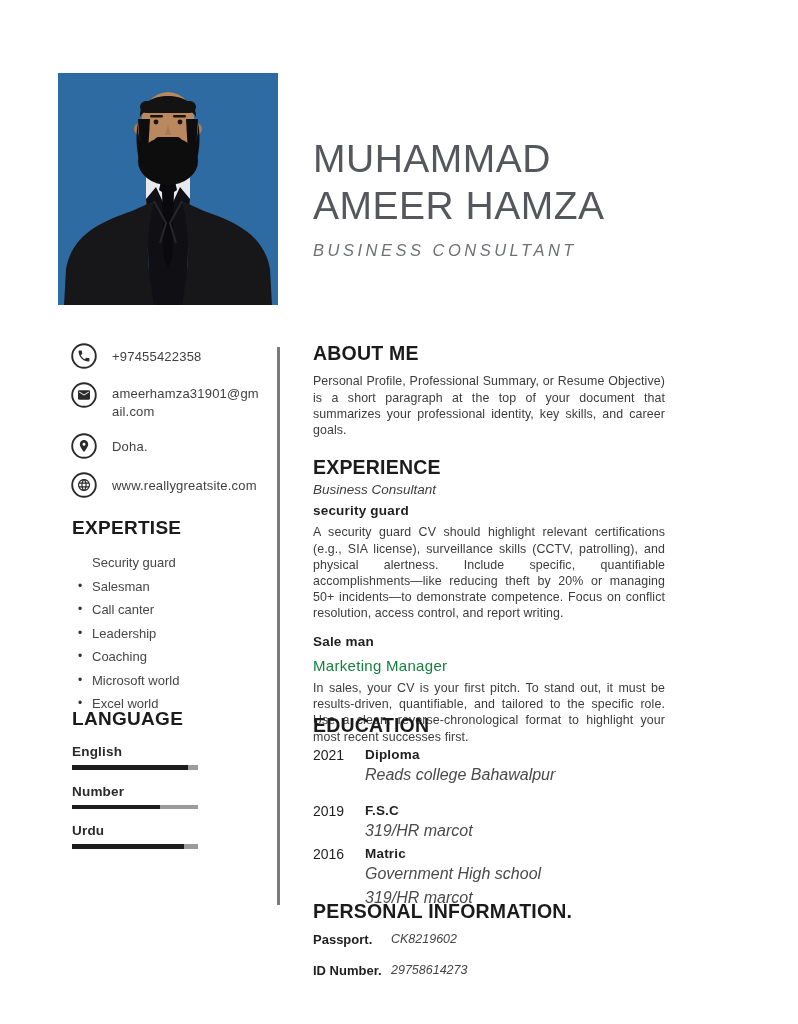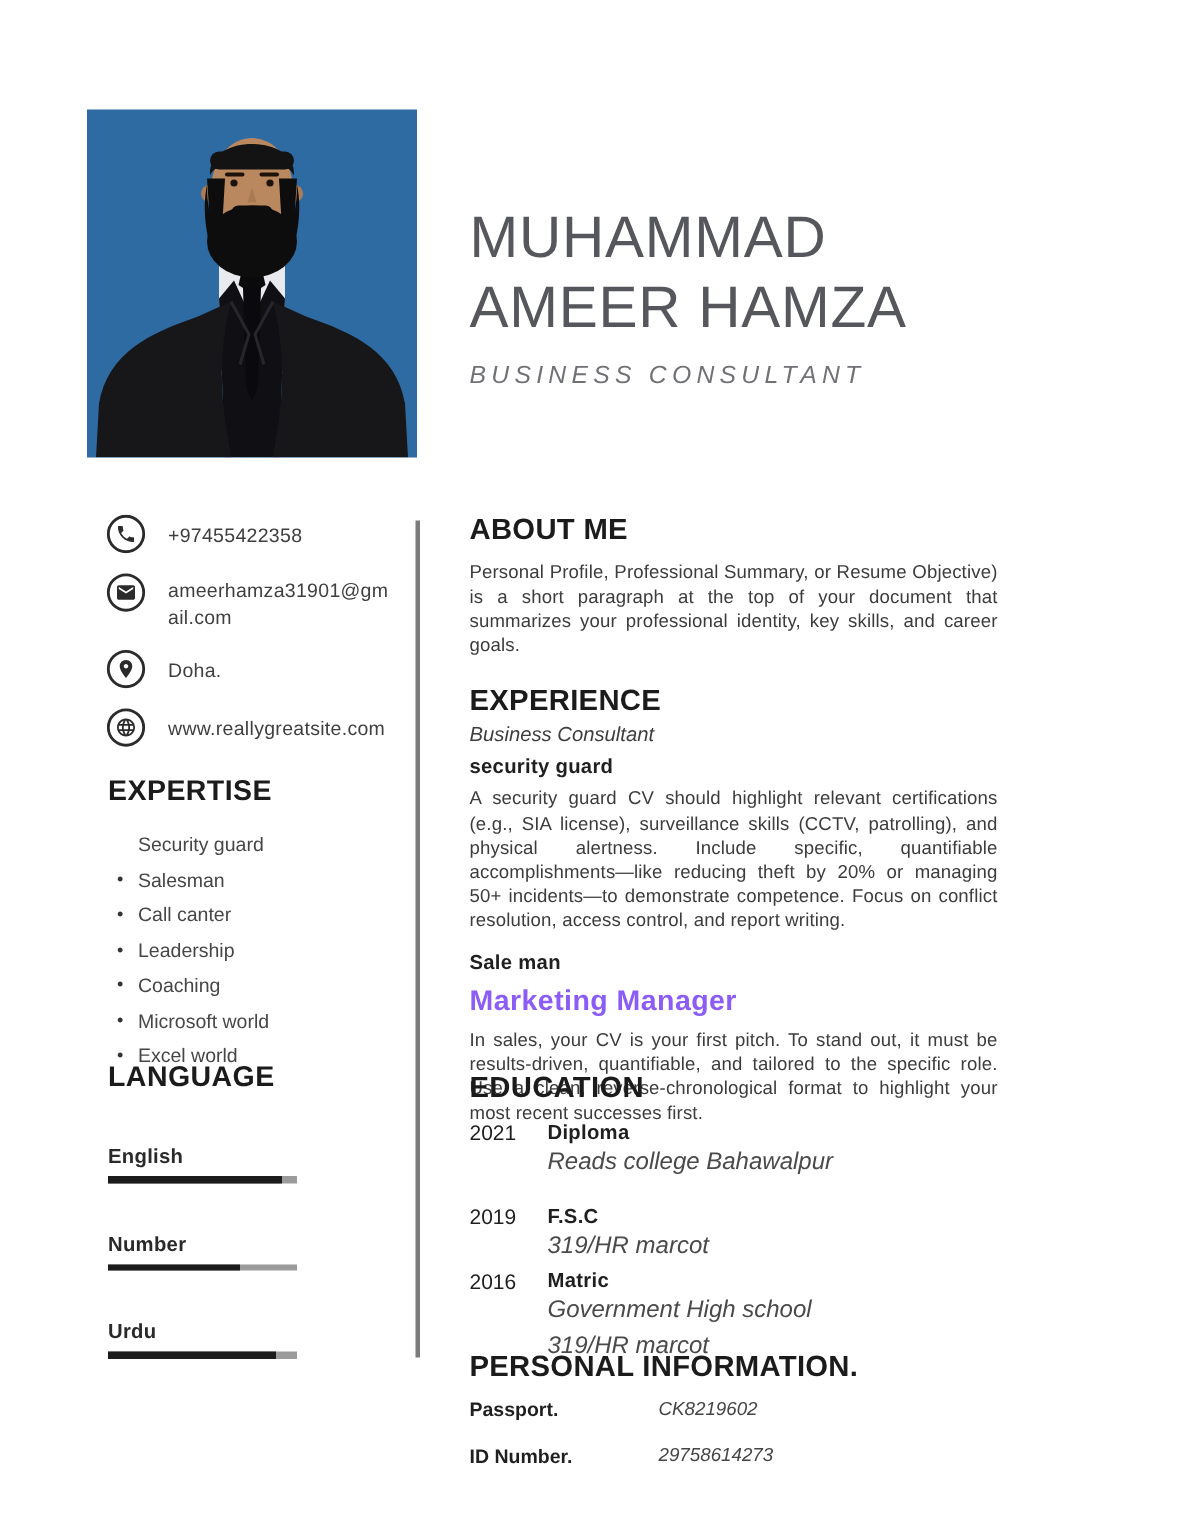--- a/index.html
+++ b/index.html
@@ -32,48 +32,48 @@
 
   
   .expertise{position:absolute;left:72px;top:517px;width:190px;}
   .lead-item{margin:16px 0 0 20px;font-size:13px;color:#464646;}
   .exp-list{margin:6px 0 0;padding:0;list-style:none;}
   .exp-list li{position:relative;padding-left:20px;font-size:13px;color:#464646;margin-top:8.5px;}
   .exp-list li .dot{position:absolute;left:6px;top:0;font-size:12px;color:#333;}
 
   
   .language{position:absolute;left:72px;top:708px;width:126px;}
-  .lang-row{margin-top:33px;}
+  .lang-row{margin-top:14px;}
   .lang-label{font-size:13.5px;font-weight:700;color:#2a2a2a;letter-spacing:.2px;}
   .lang-track{margin-top:6px;height:4.5px;position:relative;}
   .lang-fill{position:absolute;left:0;top:0;height:100%;}
 
   
   .rsec{position:absolute;left:313px;width:352px;color:#3c3c3c;}
   .r-h{margin:0;font-size:19.5px;font-weight:800;color:#1b1b1b;letter-spacing:.2px;line-height:1.15;}
   .body-p{margin:9px 0 0;font-size:12.4px;line-height:1.3;text-align:justify;letter-spacing:.1px;color:#3c3c3c;}
   #about-section{top:342px;}
   #experience-section{top:456px;}
   #education-section{top:714px;}
   #personal-section{top:900px;}
 
   .role-line{margin-top:4px;font-size:13.5px;font-style:italic;color:#3d3d3d;}
   .job-title{margin-top:6px;font-size:13.5px;font-weight:700;color:#1f1f1f;letter-spacing:.2px;}
-  .job-sub{margin-top:8px;font-size:19px;color:#8b5cf6;letter-spacing:.3px;font-weight:bold;}
+  .job-sub{margin-top:8px;font-size:15px;color:#15803d;letter-spacing:.3px;}
   .job-title.second{margin-top:13px;}
   .job-desc{margin-top:6px;}
 
   .edu-entry{display:grid;grid-template-columns:52px 1fr;margin-top:11px;}
   .edu-entry.gap{margin-top:17px;}
   .edu-entry.tight{margin-top:4px;}
   .edu-year{font-size:14px;font-weight:400;color:#1f1f1f;}
   .edu-title{font-size:13.5px;font-weight:700;color:#1f1f1f;letter-spacing:.2px;}
   .edu-detail{margin-top:3px;font-size:16px;font-style:italic;color:#4a4a4a;line-height:1.3;}
 
-  .p-row{display:flex;margin-top:10px;gap:48px;}
+  .p-row{display:flex;margin-top:10px;}
   .p-row + .p-row{margin-top:16px;}
   .p-label{width:78px;font-size:13px;font-weight:700;color:#1f1f1f;flex:none;}
   .p-value{font-size:12.5px;font-style:italic;color:#454545;}
 </style>
 </head>
 <body>
 
 <div class="page">
 
   <div class="photo" style="background: rgb(47, 107, 163);">

